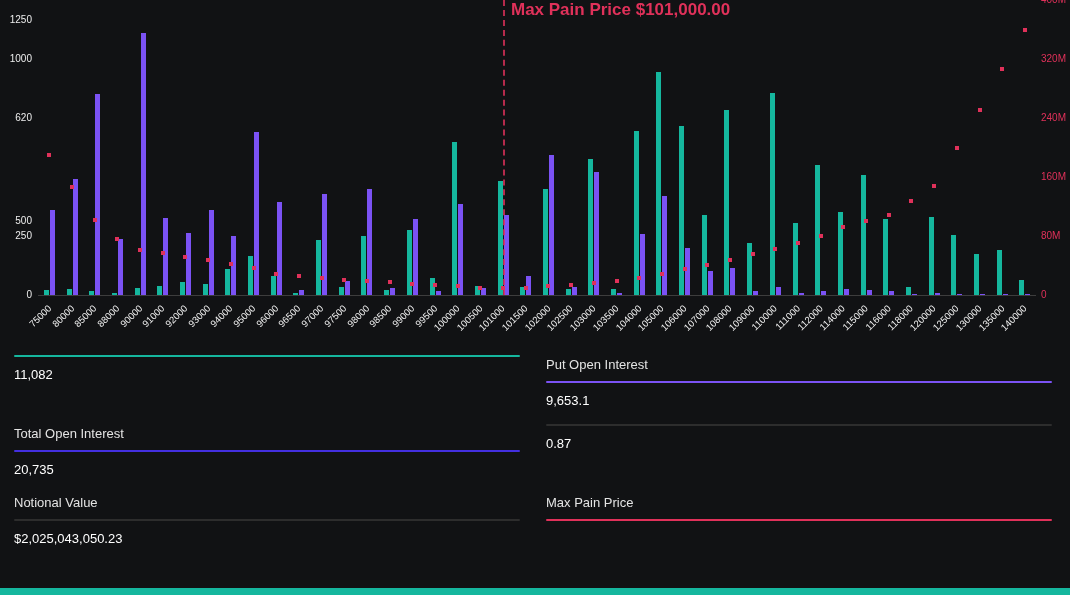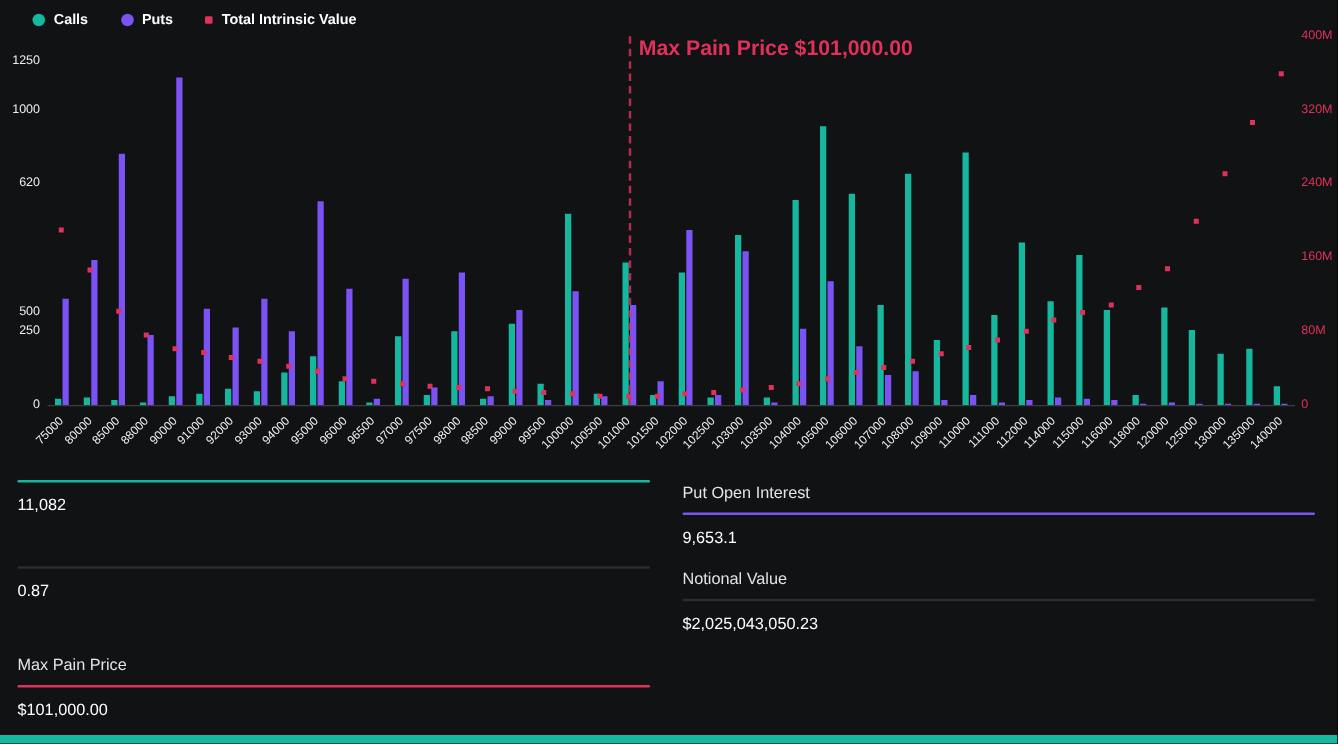--- a/index.html
+++ b/index.html
@@ -44,34 +44,20 @@
   .stat-label{font-size:13px;color:#e4e4e4;margin:2px 0 9px;}
   .stat-rule{height:2px;border-radius:1px;background:#2d2d2d;}
   .stat-value{font-size:13px;color:#ffffff;margin-top:10px;}
   .bottom-bar{position:absolute;left:0;right:0;bottom:0;height:7px;background:var(--calls);}
 </style>
 </head>
 <body>
 
 <div class="app" style="--calls: #15b79e; --puts: #7b52f4; --tiv: #e0315a; background: rgb(17, 18, 20);">
 
-  <div class="legend">
-    <div class="legend-item">
-      <span class="dot calls"></span>
-      <span>Calls</span>
-    </div>
-    <div class="legend-item">
-      <span class="dot puts"></span>
-      <span>Puts</span>
-    </div>
-    <div class="legend-item">
-      <span class="sq tiv"></span>
-      <span>Total Intrinsic Value</span>
-    </div>
-  </div>
 
   <div class="chart">
     <div class="yaxis left" id="yl">
         <div class="ytick" style="top: 295px;">0</div>
         <div class="ytick" style="top: 236px;">250</div>
         <div class="ytick" style="top: 177px; margin-top: 44px;">500</div>
         <div class="ytick" style="top: 118px;">620</div>
         <div class="ytick" style="top: 59px;">1000</div>
         <div class="ytick" style="top: 0px; margin-top: 20px;">1250</div>
       </div>
@@ -449,29 +435,33 @@
     <div class="stat">
       <div class="stat-rule" style="background: rgb(21, 183, 158);"></div>
       <div class="stat-value">11,082</div>
     </div>
     <div class="stat">
       <div class="stat-label">Put Open Interest</div>
       <div class="stat-rule" style="background: rgb(123, 82, 244);"></div>
       <div class="stat-value">9,653.1</div>
     </div>
     <div class="stat">
+      <div class="stat-label">Total Open Interest</div>
+      <div class="stat-rule" style="background: rgb(67, 47, 224);"></div>
+      <div class="stat-value">20,735</div>
+    </div>
+    <div class="stat">
       <div class="stat-rule" style="background: rgb(45, 45, 45);"></div>
       <div class="stat-value">0.87</div>
     </div>
     <div class="stat">
       <div class="stat-label">Notional Value</div>
       <div class="stat-rule" style="background: rgb(45, 45, 45);"></div>
       <div class="stat-value">$2,025,043,050.23</div>
     </div>
     <div class="stat">
       <div class="stat-label">Max Pain Price</div>
       <div class="stat-rule" style="background: rgb(224, 49, 90);"></div>
-      <div class="stat-value">$101,000.00</div>
     </div>
   </div>
 
   <div class="bottom-bar"></div>
 </div>
 
 </body></html>

